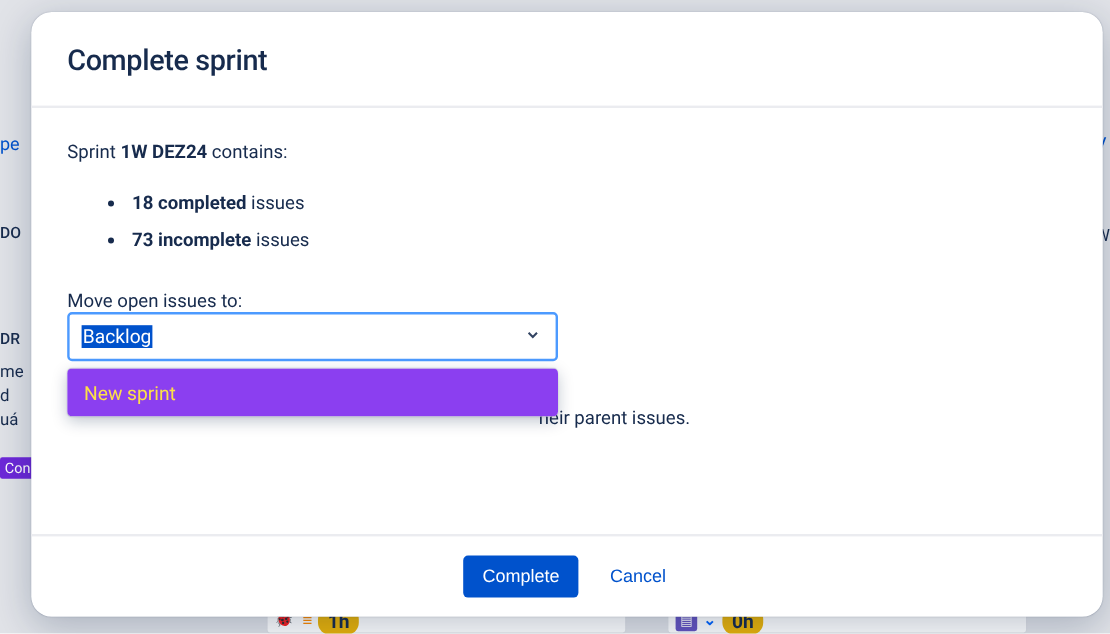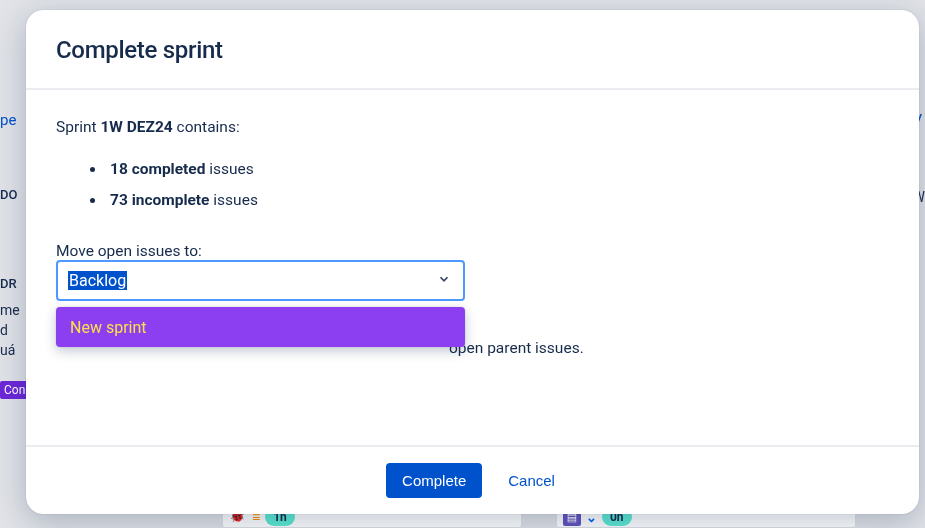--- a/index.html
+++ b/index.html
@@ -48,21 +48,21 @@
       display: inline-flex; align-items: center; justify-content: center;
       color: #fff; font-size: 11px;
     }
     .bg-icon-bug {
       width: 18px; height: 18px; background: #fff; border-radius: 50%;
       font-size: 13px;
     }
     .prio-orange { color: #ff8b00; font-size: 14px; font-weight: 700; }
     .prio-blue { color: #0065ff; font-size: 13px; font-weight: 700; }
     .hours {
-      background: #5eead4; color: #172b4d; font-size: 12px; font-weight: 700;
+      background: #eab308; color: #172b4d; font-size: 16px; font-weight: 700;
       padding: 2px 8px; border-radius: 10px;
     }
 
     .modal {
       position: absolute;
       left: 26px; top: 10px;
       width: 893px; height: 504px;
       background: #fff;
       border-radius: 17px;
       box-shadow: 0 8px 32px rgba(9, 30, 66, 0.25), 0 0 1px rgba(9, 30, 66, 0.3);
@@ -227,20 +227,20 @@
           <svg width="14" height="14" viewBox="0 0 24 24" fill="none" stroke="currentColor" stroke-width="3">
               <polyline points="6 9 12 15 18 9"></polyline>
             </svg>
         </span>
       </div>
       <div class="dropdown">
         <div class="dropdown-option">New sprint</div>
       </div>
     </div>
 
-    <span class="behind-text">open parent issues.</span>
+    <span class="behind-text">heir parent issues.</span>
   </div>
 
   <div class="modal-footer">
     <button class="btn-complete">Complete</button>
     <button class="btn-cancel">Cancel</button>
   </div>
 </div>
 
 </body></html>

